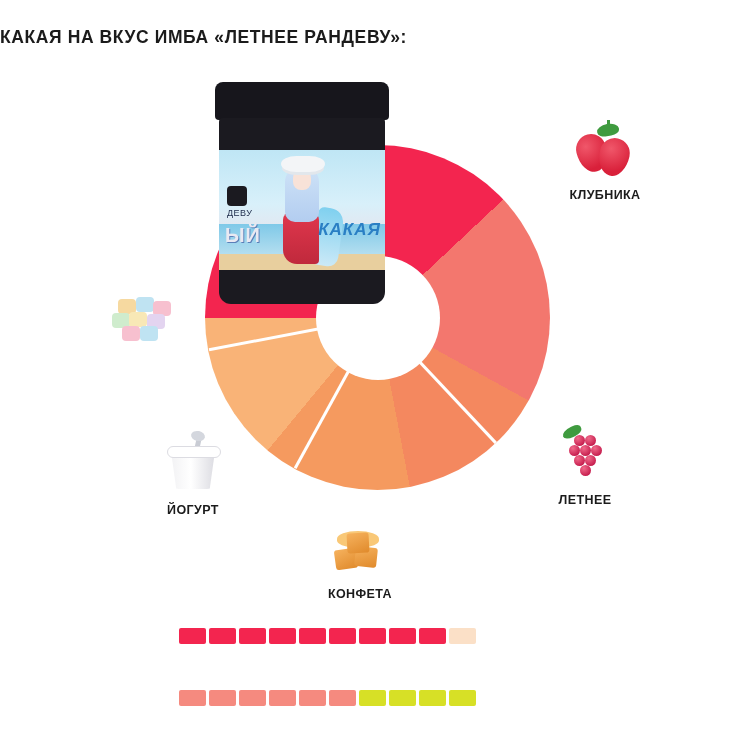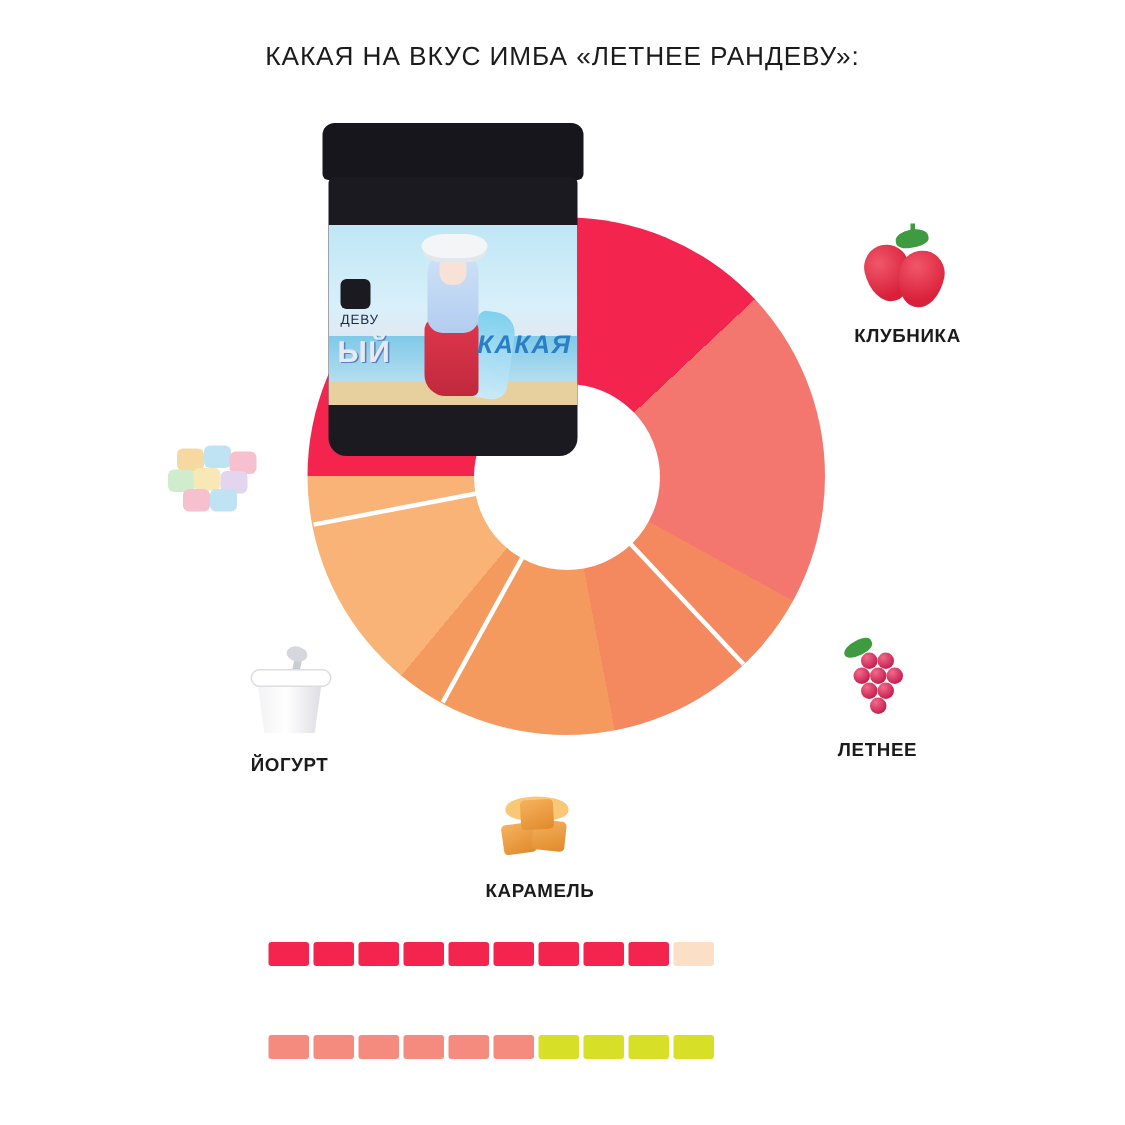--- a/index.html
+++ b/index.html
@@ -5,22 +5,21 @@
   html,body{margin:0;padding:0;}
   body{
     width:750px;height:750px;
     background:#ffffff;
     font-family:"Liberation Sans", sans-serif;
     position:relative;
     overflow:hidden;
   }
   #title{
     position:absolute;top:27px;left:0;width:750px;
-    text-align:center;
-    font-size:17.5px;font-weight:normal;letter-spacing:0.6px;
+    font-size:17.5px;font-weight:bold;letter-spacing:0.6px;
     color:#1b1b1b;
   }
   
   #donut-wrap{
     position:absolute;left:205px;top:145px;width:345px;height:345px;
   }
   #donut{
     position:absolute;inset:0;
     border-radius:50%;
   }
@@ -220,21 +219,21 @@
       <div class="girl-face"></div>
       <div class="girl-hat"></div>
       <div id="label-badge"></div>
       <div id="label-text-a">ДЕВУ</div>
       <div id="label-text-b">ЫЙ</div>
       <div id="label-text-c">КАКАЯ</div>
     </div>
   </div>
 </div>
 
-<div class="flav" style="left:540px;top:149px;width:130px;">
+<div class="flav" style="left:540px;top:120px;width:130px;">
   <span class="ico">
     <span id="ic-straw" style="display:inline-block">
       <span class="stem"></span><span class="leaf"></span>
       <span class="b1"></span><span class="b2"></span>
     </span>
   </span>
   <span>КЛУБНИКА</span>
 </div>
 
 <div class="flav" style="left:520px;top:425px;width:130px;">
@@ -254,21 +253,21 @@
   <span>ЛЕТНЕЕ</span>
 </div>
 
 <div class="flav" style="left:290px;top:525px;width:140px;">
   <span class="ico">
     <span id="ic-car" style="display:inline-block">
       <span class="drip"></span>
       <span class="cb1 cb"></span><span class="cb2 cb"></span><span class="cb3 cb"></span>
     </span>
   </span>
-  <span>КАРАМЕЛЬ</span>
+  <span>КОНФЕТА</span>
 </div>
 
 <div class="flav" style="left:128px;top:435px;width:130px;">
   <span class="ico">
     <span id="ic-yog" style="display:inline-block">
       <span class="spoon"></span><span class="spoonhead"></span>
       <span class="cup"></span><span class="lid"></span>
     </span>
   </span>
   <span>ЙОГУРТ</span>

